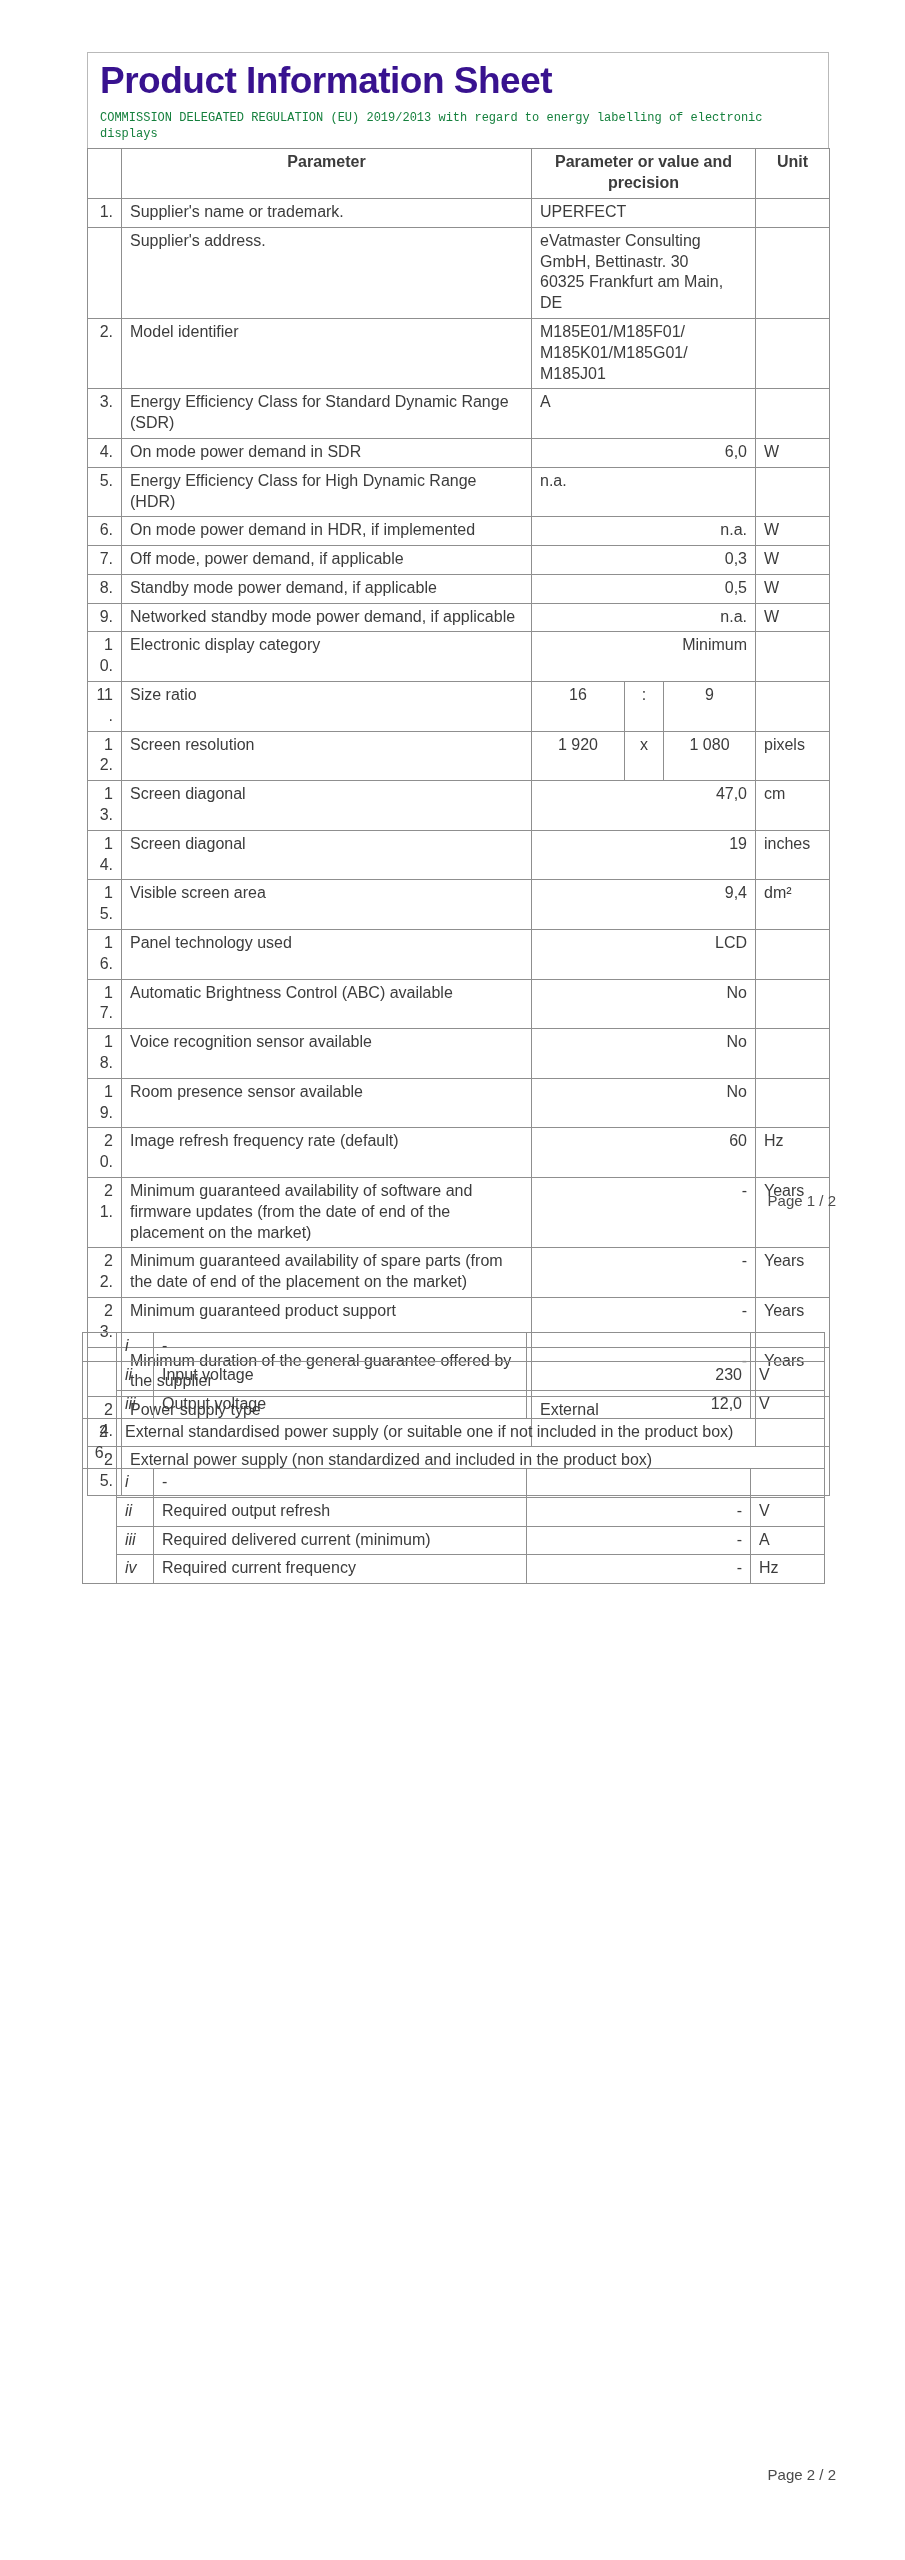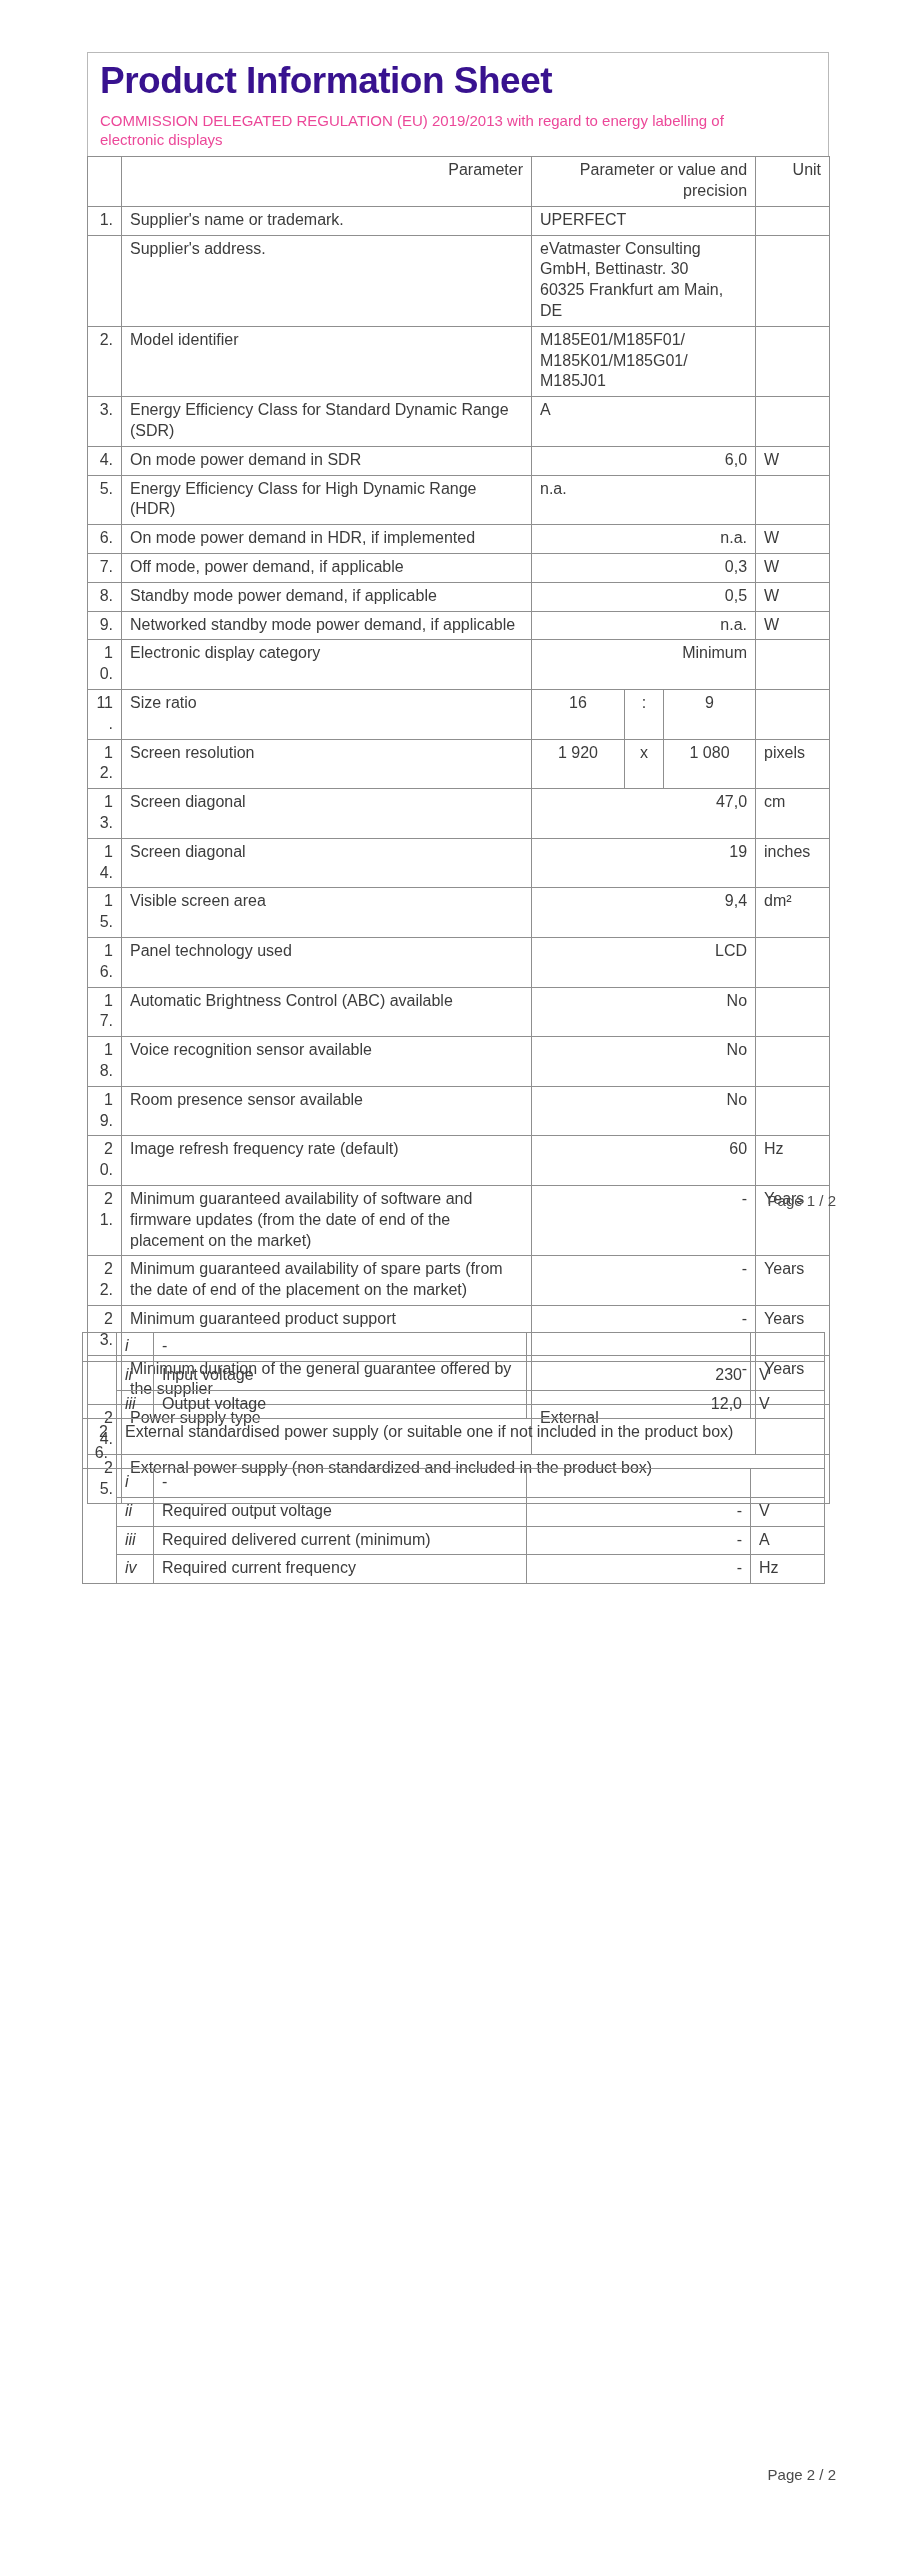--- a/index.html
+++ b/index.html
@@ -9,30 +9,30 @@
   }
   .sheet{position:absolute;left:87px;top:52px;width:742px;}
   .titlebox{
     border:1px solid #b9b9b9;border-bottom:none;
     padding:8px 12px 6px 12px;box-sizing:border-box;
   }
   .doc-title{
     font-size:37px;font-weight:bold;color:#38128f;
     margin:0 0 9px 0;line-height:1.1;letter-spacing:-0.5px;
   }
-  .doc-subtitle{font-size:15px;line-height:1.32;color:#ec4899;max-width:690px;}
+  .doc-subtitle{font-size:12px;line-height:1.32;color:#15803d;max-width:690px;font-family:Liberation Mono, monospace;}
   table.info{
     border-collapse:collapse;width:742px;table-layout:fixed;
     font-size:16px;line-height:1.3;
   }
   table.info td,table.info th{
     border:1px solid #8f8f8f;vertical-align:top;
     padding:3px 8px 4px 8px;word-wrap:break-word;box-sizing:border-box;
   }
-  th.hdr{text-align:right;font-weight:normal;height:48px;}
+  th.hdr{text-align:center;font-weight:bold;height:48px;}
   td.num{text-align:right;padding-right:6px;padding-left:2px;}
   td.param{text-align:left;}
   td.val-l{text-align:left;}
   td.val-r{text-align:right;}
   td.rc{text-align:center;padding-left:2px;padding-right:2px;margin-top:11px;}
   td.unit{text-align:left;}
   td.ml{white-space:pre-line;margin-left:12px;}
   td.span-cell{text-align:left;}
   td.rom{font-style:italic;text-align:left;padding-left:9px;}
   td.nb{border:none;}
@@ -279,21 +279,21 @@
         </tr>
         <tr>
           <td class="num" rowspan="4"></td>
           <td class="rom">i</td>
           <td class="param">-</td>
           <td class="val-r"></td>
           <td class="unit"></td>
         </tr>
         <tr>
           <td class="rom">ii</td>
-          <td class="param">Required output voltage</td>
+          <td class="param">Required output refresh</td>
           <td class="val-r">-</td>
           <td class="unit">V</td>
         </tr>
         <tr>
           <td class="rom">iii</td>
           <td class="param">Required delivered current (minimum)</td>
           <td class="val-r">-</td>
           <td class="unit">A</td>
         </tr>
         <tr>

